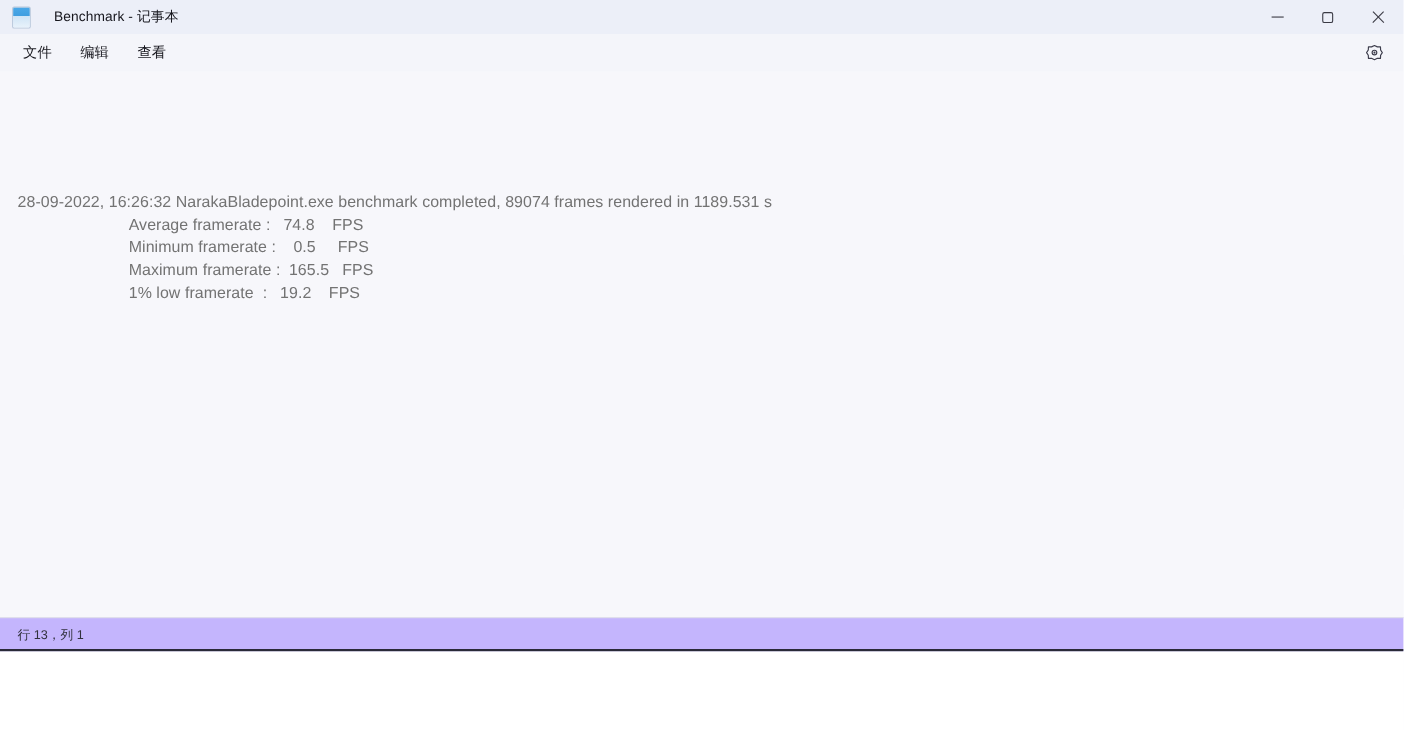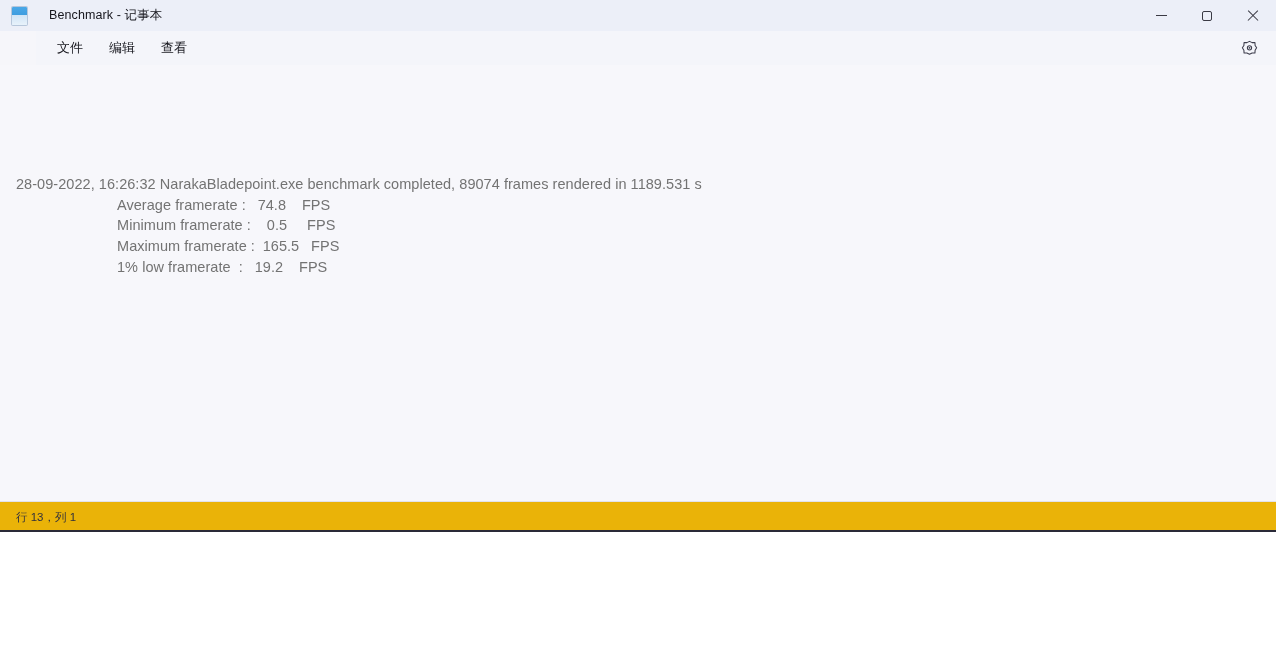--- a/index.html
+++ b/index.html
@@ -9,21 +9,21 @@
     width: 1276px;
     height: 664px;
     overflow: hidden;
     background: #ffffff;
     font-family: "Liberation Sans", "DejaVu Sans", sans-serif;
   }
 
   .window {
     position: relative;
     width: 1276px;
-    height: 532px;
+    height: 592px;
     display: flex;
     flex-direction: column;
     background: #f6f6fa;
   }
 
   
   .titlebar {
     position: relative;
     height: 31px;
     flex: 0 0 31px;
@@ -111,21 +111,20 @@
   
   .menubar {
     position: relative;
     height: 34px;
     flex: 0 0 34px;
     background: #f4f5fa;
     display: flex;
     align-items: center;
     padding-left: 8px;
     user-select: none;
-    margin-left: 36px;
   }
 
   .menu-item {
     font-size: 13px;
     color: #18181f;
     padding: 4px 13px;
     border-radius: 4px;
     cursor: default;
     white-space: nowrap;
   }
@@ -164,21 +163,21 @@
 
   .indent { display: inline-block; width: 101px; }
 
   .stat-label { display: inline-block; }
   .stat-val   { display: inline-block; text-align: center; }
 
   
   .statusbar {
     height: 31px;
     flex: 0 0 31px;
-    background: #eab308;
+    background: #c4b5fd;
     border-top: 1px solid #e2e2ea;
     display: flex;
     align-items: center;
     font-size: 11.5px;
     color: #31313d;
     user-select: none;
     position: relative;
   }
 
   .status-left  { padding-left: 16px; white-space: nowrap; }

